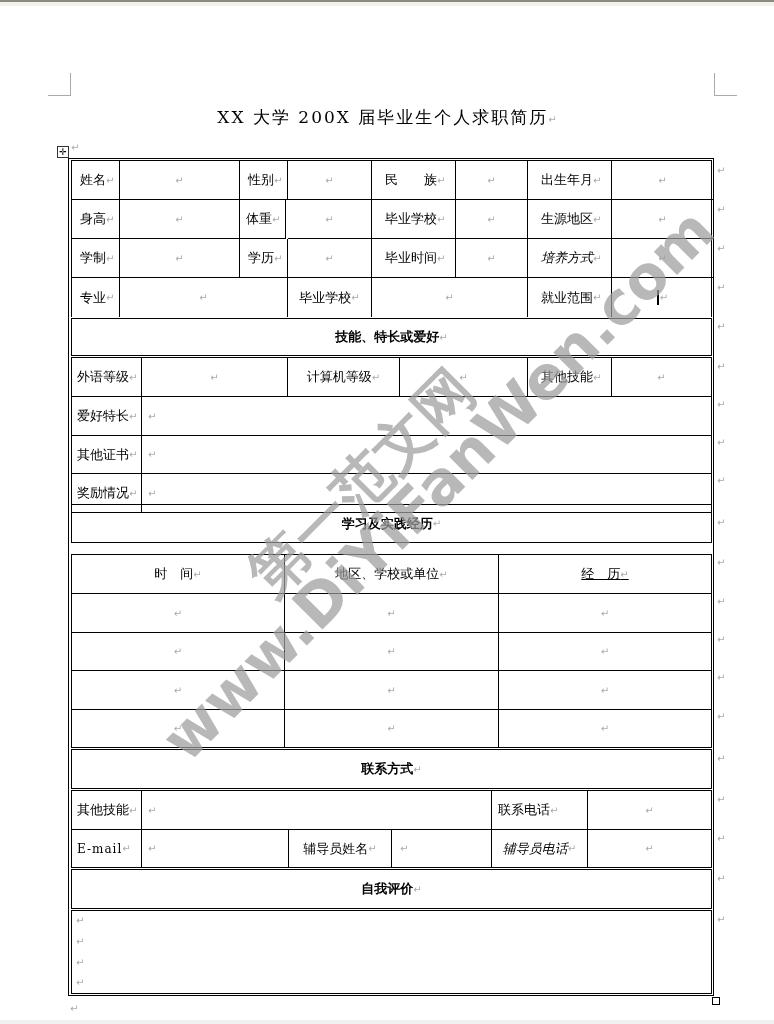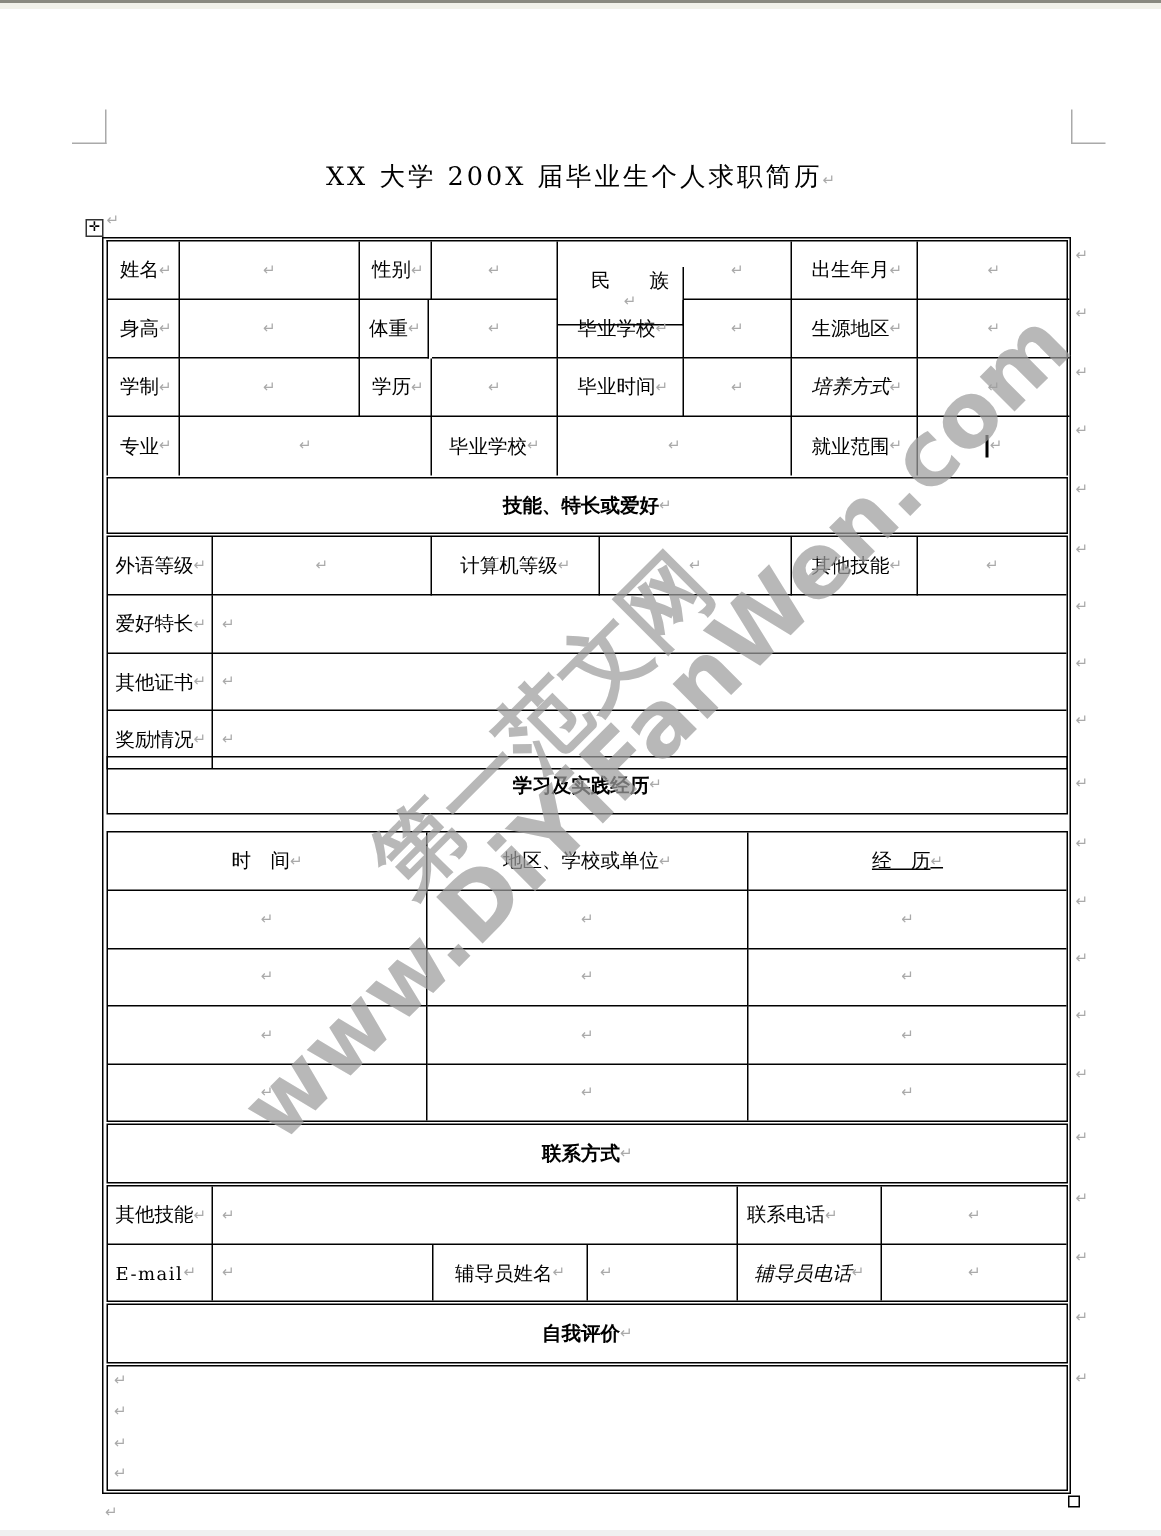--- a/index.html
+++ b/index.html
@@ -55,21 +55,21 @@
   <div class="cell c" style="left:48px;top:0;width:120px;height:39px;">
       <span class="pm">↵</span>
     </div>
   <div class="cell l" style="left:168px;top:0;width:48px;height:39px;">
       <span>性别</span>
       <span class="pm">↵</span>
     </div>
   <div class="cell c" style="left:216px;top:0;width:84px;height:39px;">
       <span class="pm">↵</span>
     </div>
-  <div class="cell l" style="left:300px;top:17px;width:84px;height:39px;padding-left:13px;flex-direction:column;">
+  <div class="cell l" style="left:300px;top:0;width:84px;height:39px;padding-left:13px;">
       <span style="white-space:pre;">民　　族</span>
       <span class="pm">↵</span>
     </div>
   <div class="cell c" style="left:384px;top:0;width:72px;height:39px;">
       <span class="pm">↵</span>
     </div>
   <div class="cell l" style="left:456px;top:0;width:84px;height:39px;padding-left:13px;">
       <span>出生年月</span>
       <span class="pm">↵</span>
     </div>

